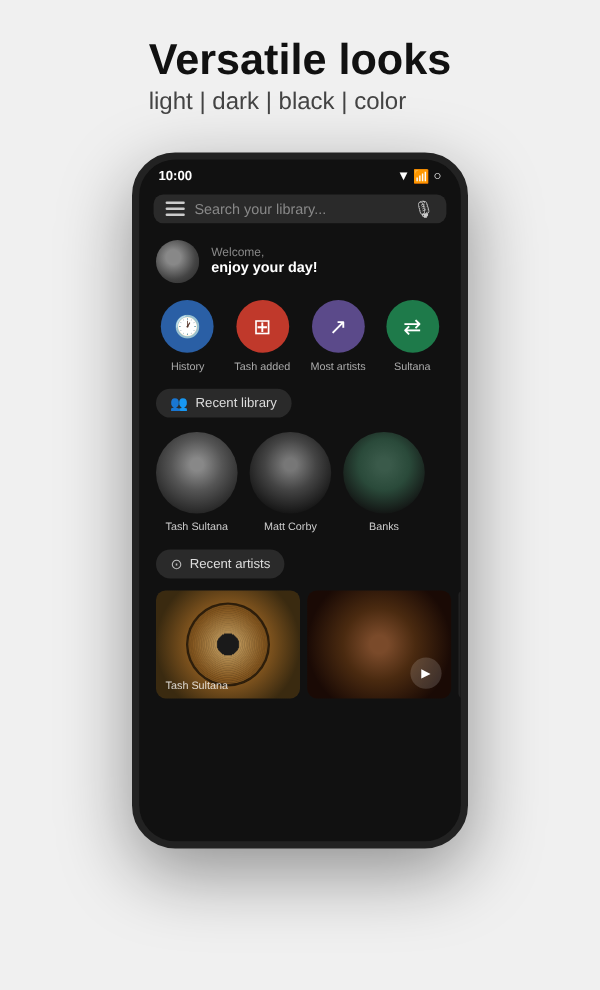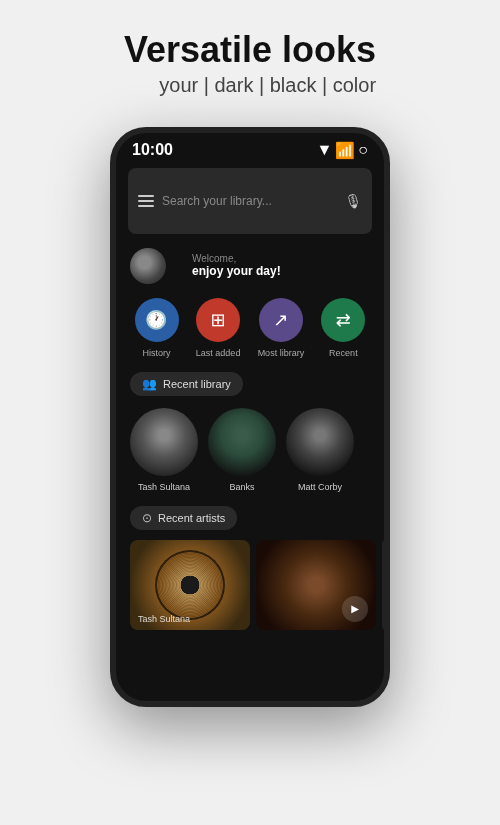--- a/index.html
+++ b/index.html
@@ -8,21 +8,21 @@
       height: 825px;
       background: #f0f0f0;
       font-family: 'Segoe UI', Arial, sans-serif;
       display: flex;
       flex-direction: column;
       align-items: center;
       overflow: hidden;
     }
 
     .header-text {
-      text-align: right;
+      text-align: left;
       padding: 30px 20px 20px;
     }
 
     .header-title {
       font-size: 36px;
       font-weight: 800;
       color: #111;
       line-height: 1.1;
     }
 
@@ -53,37 +53,37 @@
       overflow: hidden;
       border-radius: 30px;
     }
 
     .status-bar {
       display: flex;
       justify-content: space-between;
       align-items: center;
       padding: 8px 16px 4px;
       color: #fff;
-      font-size: 16px;
+      font-size: 11px;
       font-weight: 600;
     }
 
     .status-icons {
       display: flex;
       gap: 3px;
       align-items: center;
     }
 
     .search-bar {
       display: flex;
       align-items: center;
       background: #2a2a2a;
       margin: 4px 12px 8px;
       border-radius: 8px;
-      padding: 25px 10px;
+      padding: 4px 10px;
       gap: 8px;
     }
 
     .search-bar .hamburger {
       display: flex;
       flex-direction: column;
       gap: 3px;
       cursor: pointer;
     }
 
@@ -102,21 +102,21 @@
 
     .mic-icon {
       color: #ccc;
       font-size: 14px;
     }
 
     .welcome-section {
       display: flex;
       align-items: center;
       padding: 6px 14px 10px;
-      gap: 26px;
+      gap: 10px;
     }
 
     .avatar {
       width: 36px;
       height: 36px;
       border-radius: 50%;
       background: linear-gradient(135deg, #555, #333);
       overflow: hidden;
       flex-shrink: 0;
       display: flex;
@@ -303,21 +303,21 @@
       background: 
         radial-gradient(circle at 50% 50%, #1a1a1a 20%, transparent 20%),
         repeating-radial-gradient(circle at 50% 50%, transparent 25%, rgba(0,0,0,0.2) 26%, transparent 28%);
     }
   </style>
 </head>
 <body>
 
 <div class="header-text">
   <div class="header-title">Versatile looks</div>
-  <div class="header-subtitle">your | dark | black | color</div>
+  <div class="header-subtitle">light | dark | black | color</div>
 </div>
 
 <div class="phone-container">
   <div class="phone-inner">
 
     
     <div class="status-bar">
       <span>10:00</span>
       <div class="status-icons">
         <span>▼</span>
@@ -351,57 +351,57 @@
     
     <div class="quick-actions">
 
       <div class="action-item">
         <div class="action-icon icon-history">🕐</div>
         <div class="action-label">History</div>
       </div>
 
       <div class="action-item">
         <div class="action-icon icon-last-added">⊞</div>
-        <div class="action-label">Last added</div>
+        <div class="action-label">Tash added</div>
       </div>
 
       <div class="action-item">
         <div class="action-icon icon-most-played">↗</div>
-        <div class="action-label">Most library</div>
+        <div class="action-label">Most artists</div>
       </div>
 
       <div class="action-item">
         <div class="action-icon icon-shuffle">⇄</div>
-        <div class="action-label">Recent</div>
+        <div class="action-label">Sultana</div>
       </div>
 
     </div>
 
     
     <div class="section-chip">
       <span class="chip-icon">👥</span>
       <span>Recent library</span>
     </div>
 
     
     <div class="artists-row">
 
       <div class="artist-item">
         <div class="artist-avatar artist-avatar-1"></div>
         <div class="artist-name">Tash Sultana</div>
       </div>
 
       <div class="artist-item">
+        <div class="artist-avatar artist-avatar-2"></div>
+        <div class="artist-name">Matt Corby</div>
+      </div>
+
+      <div class="artist-item">
         <div class="artist-avatar artist-avatar-3"></div>
         <div class="artist-name">Banks</div>
-      </div>
-
-      <div class="artist-item">
-        <div class="artist-avatar artist-avatar-2"></div>
-        <div class="artist-name">Matt Corby</div>
       </div>
 
     </div>
 
     
     <div class="section-chip">
       <span class="chip-icon">⊙</span>
       <span>Recent artists</span>
     </div>
 

